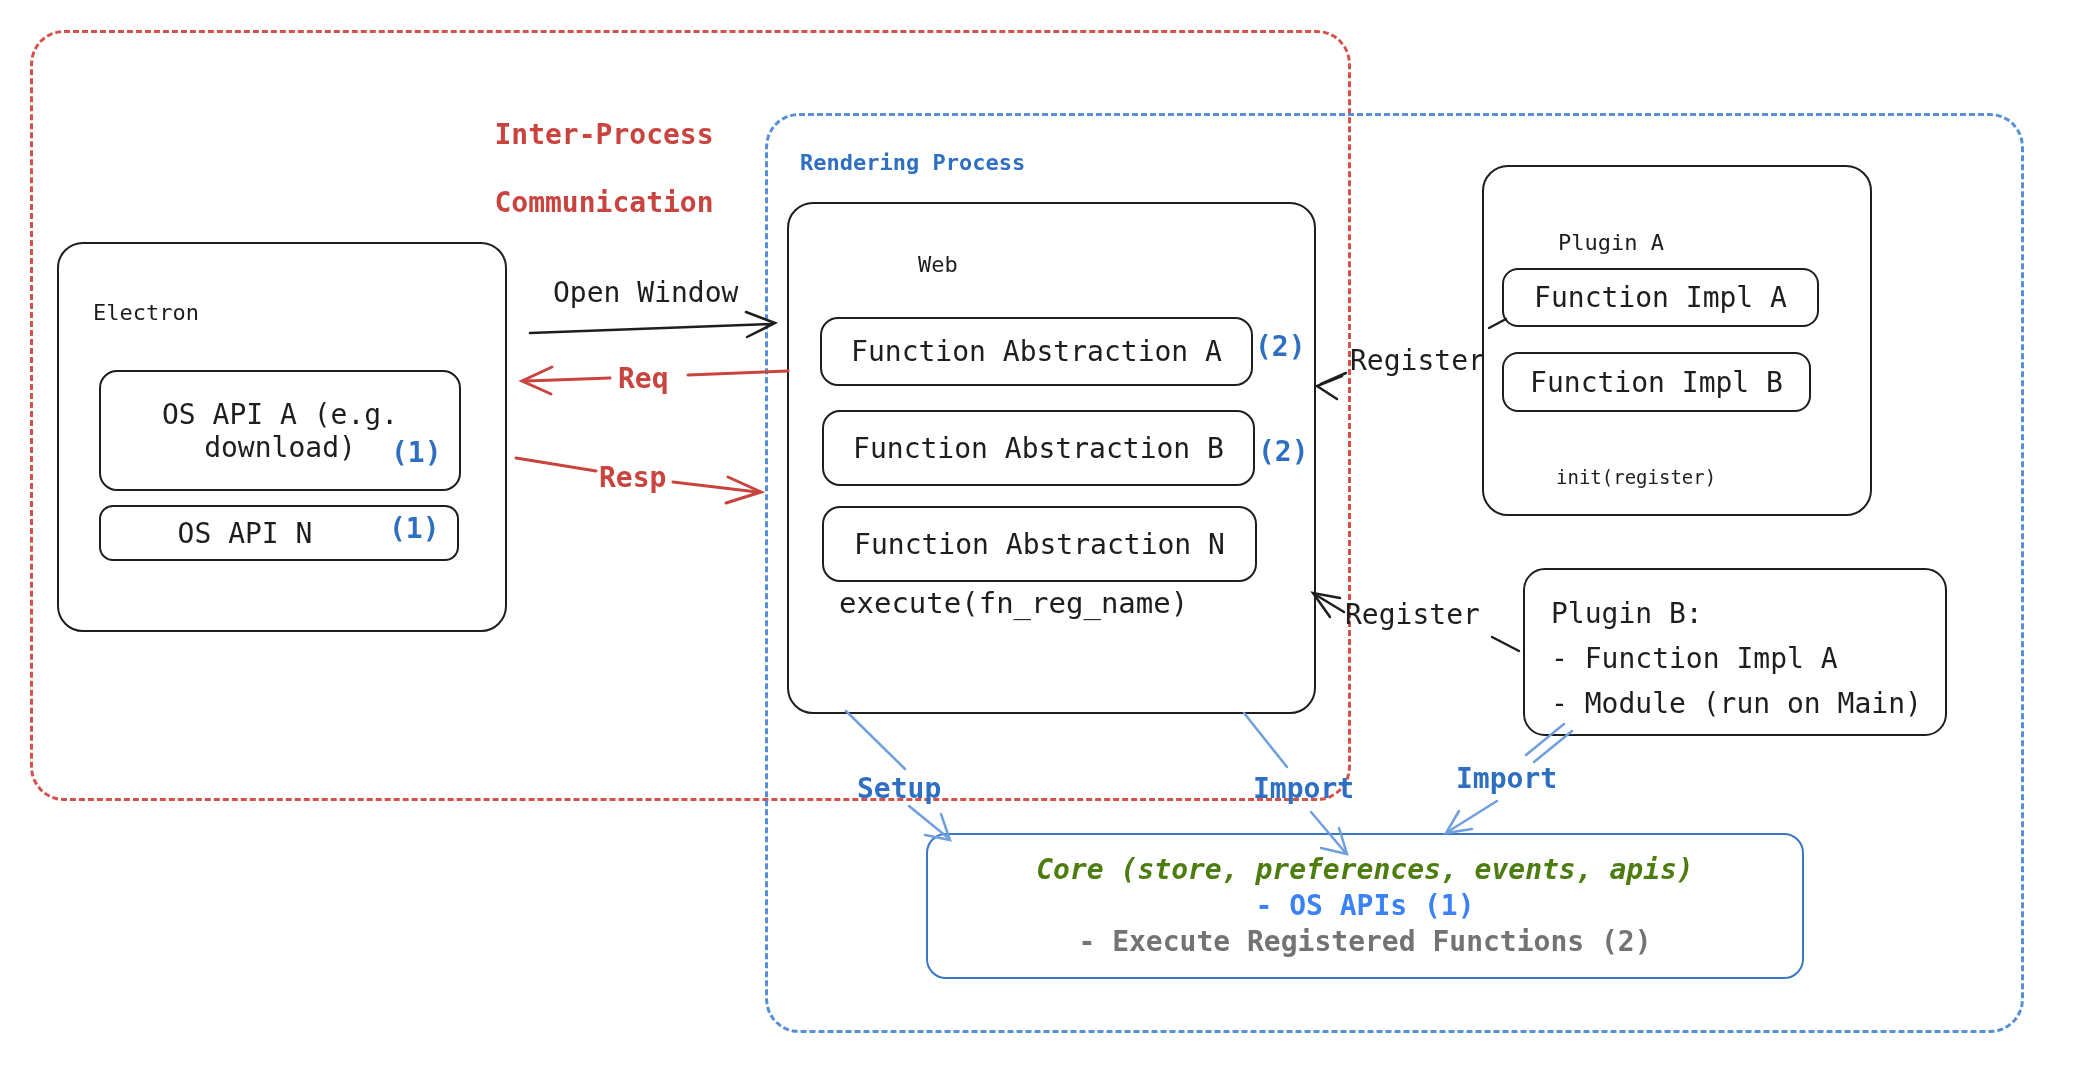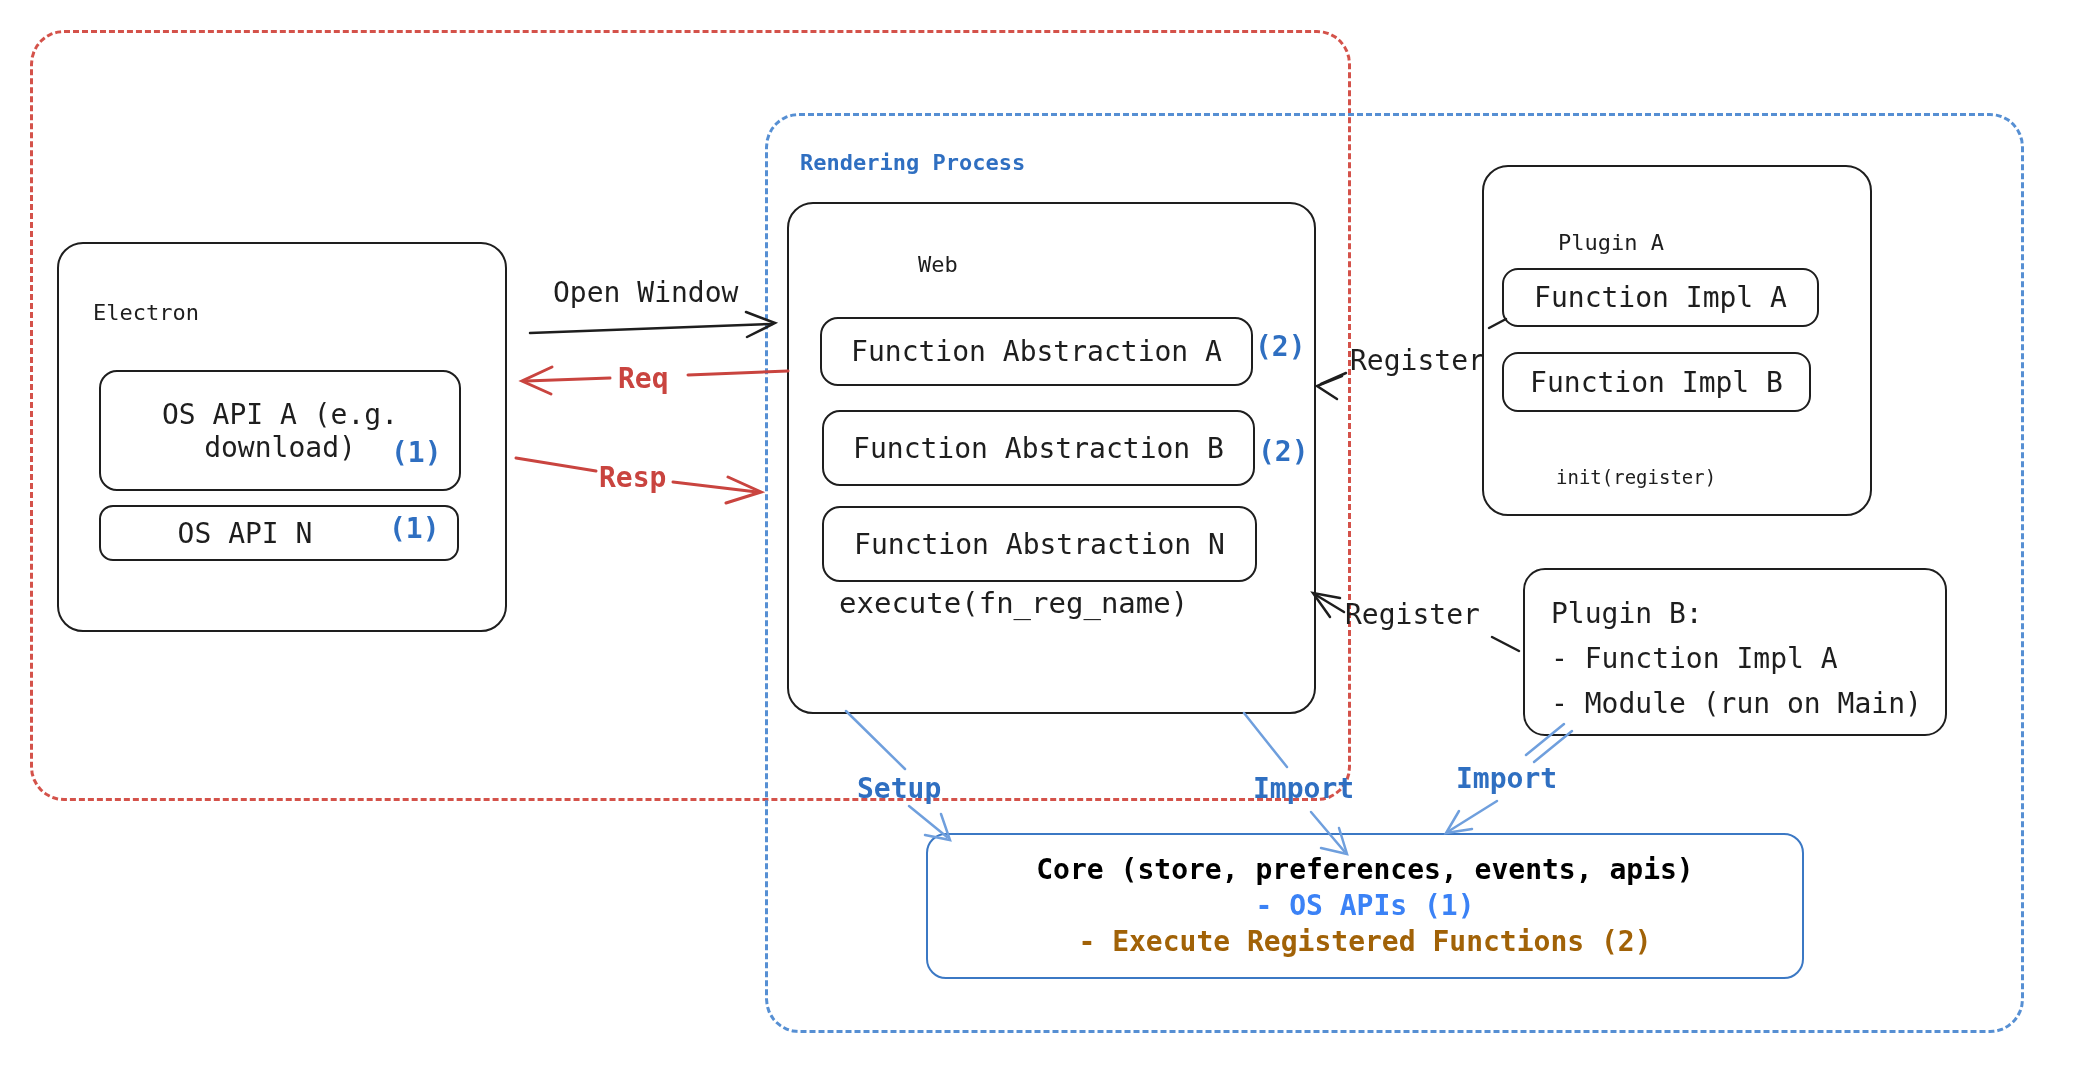--- a/index.html
+++ b/index.html
@@ -29,20 +29,24 @@
   .region{z-index:1;}
 </style>
 </head>
 <body>
 
 <div id="canvas">
 
   <div class="region red" style="left:30px;top:30px;width:1315px;height:765px;"></div>
   <div class="region blue" style="left:765px;top:113px;width:1253px;height:914px;"></div>
 
+  <div class="t red" style="left:427px;top:84px;">
+    <span>Inter-Process</span><br>
+    <span>Communication</span>
+  </div>
   <div class="t blue title" style="left:800px;top:146px;">Rendering Process</div>
 
   <div class="box" style="left:57px;top:242px;width:446px;height:386px;"></div>
   <div class="t title" style="left:93px;top:296px;">Electron</div>
 
   <div class="box inner center-col" style="left:99px;top:370px;width:358px;height:117px;">
     <span class="inner-label">OS API A (e.g.</span>
     <span class="inner-label">download)</span>
   </div>
   <span class="badge" style="left:391px;top:436px;">(1)</span>
@@ -81,23 +85,23 @@
     <span class="inner-label">Function Impl B</span>
   </div>
   <div class="t" style="left:1556px;top:460px;font-size:19px;">init(register)</div>
 
   <div class="box" style="left:1523px;top:568px;width:420px;height:164px;border-radius:22px;"></div>
   <div class="t" style="left:1551px;top:591px;line-height:45px;">Plugin B:</div>
   <div class="t" style="left:1551px;top:636px;line-height:45px;">- Function Impl A</div>
   <div class="t" style="left:1551px;top:681px;line-height:45px;">- Module (run on Main)</div>
 
   <div class="box blue-box center-col" style="left:926px;top:833px;width:874px;height:142px;border-radius:20px;display:flex;">
-    <span class="inner-label" style="color:#000000;font-weight:600;line-height:36px;">Core (store, preferences, events, apis)</span>
+    <span class="inner-label" style="color:#4d7c0f;font-weight:600;line-height:36px;font-style:italic;">Core (store, preferences, events, apis)</span>
     <span class="inner-label" style="color:#3b82f6;font-weight:600;line-height:36px;">- OS APIs (1)</span>
-    <span class="inner-label" style="color:#a16207;font-weight:600;line-height:36px;">- Execute Registered Functions (2)</span>
+    <span class="inner-label" style="color:#737373;font-weight:600;line-height:36px;">- Execute Registered Functions (2)</span>
   </div>
 
   <div class="t" style="left:553px;top:276px;">Open Window</div>
   <div class="t red" style="left:618px;top:362px;">Req</div>
   <div class="t red" style="left:599px;top:461px;">Resp</div>
   <div class="t" style="left:1350px;top:344px;">Register</div>
   <div class="t" style="left:1345px;top:598px;">Register</div>
   <div class="t blue" style="left:857px;top:772px;">Setup</div>
   <div class="t blue" style="left:1253px;top:772px;">Import</div>
   <div class="t blue" style="left:1456px;top:762px;">Import</div>

